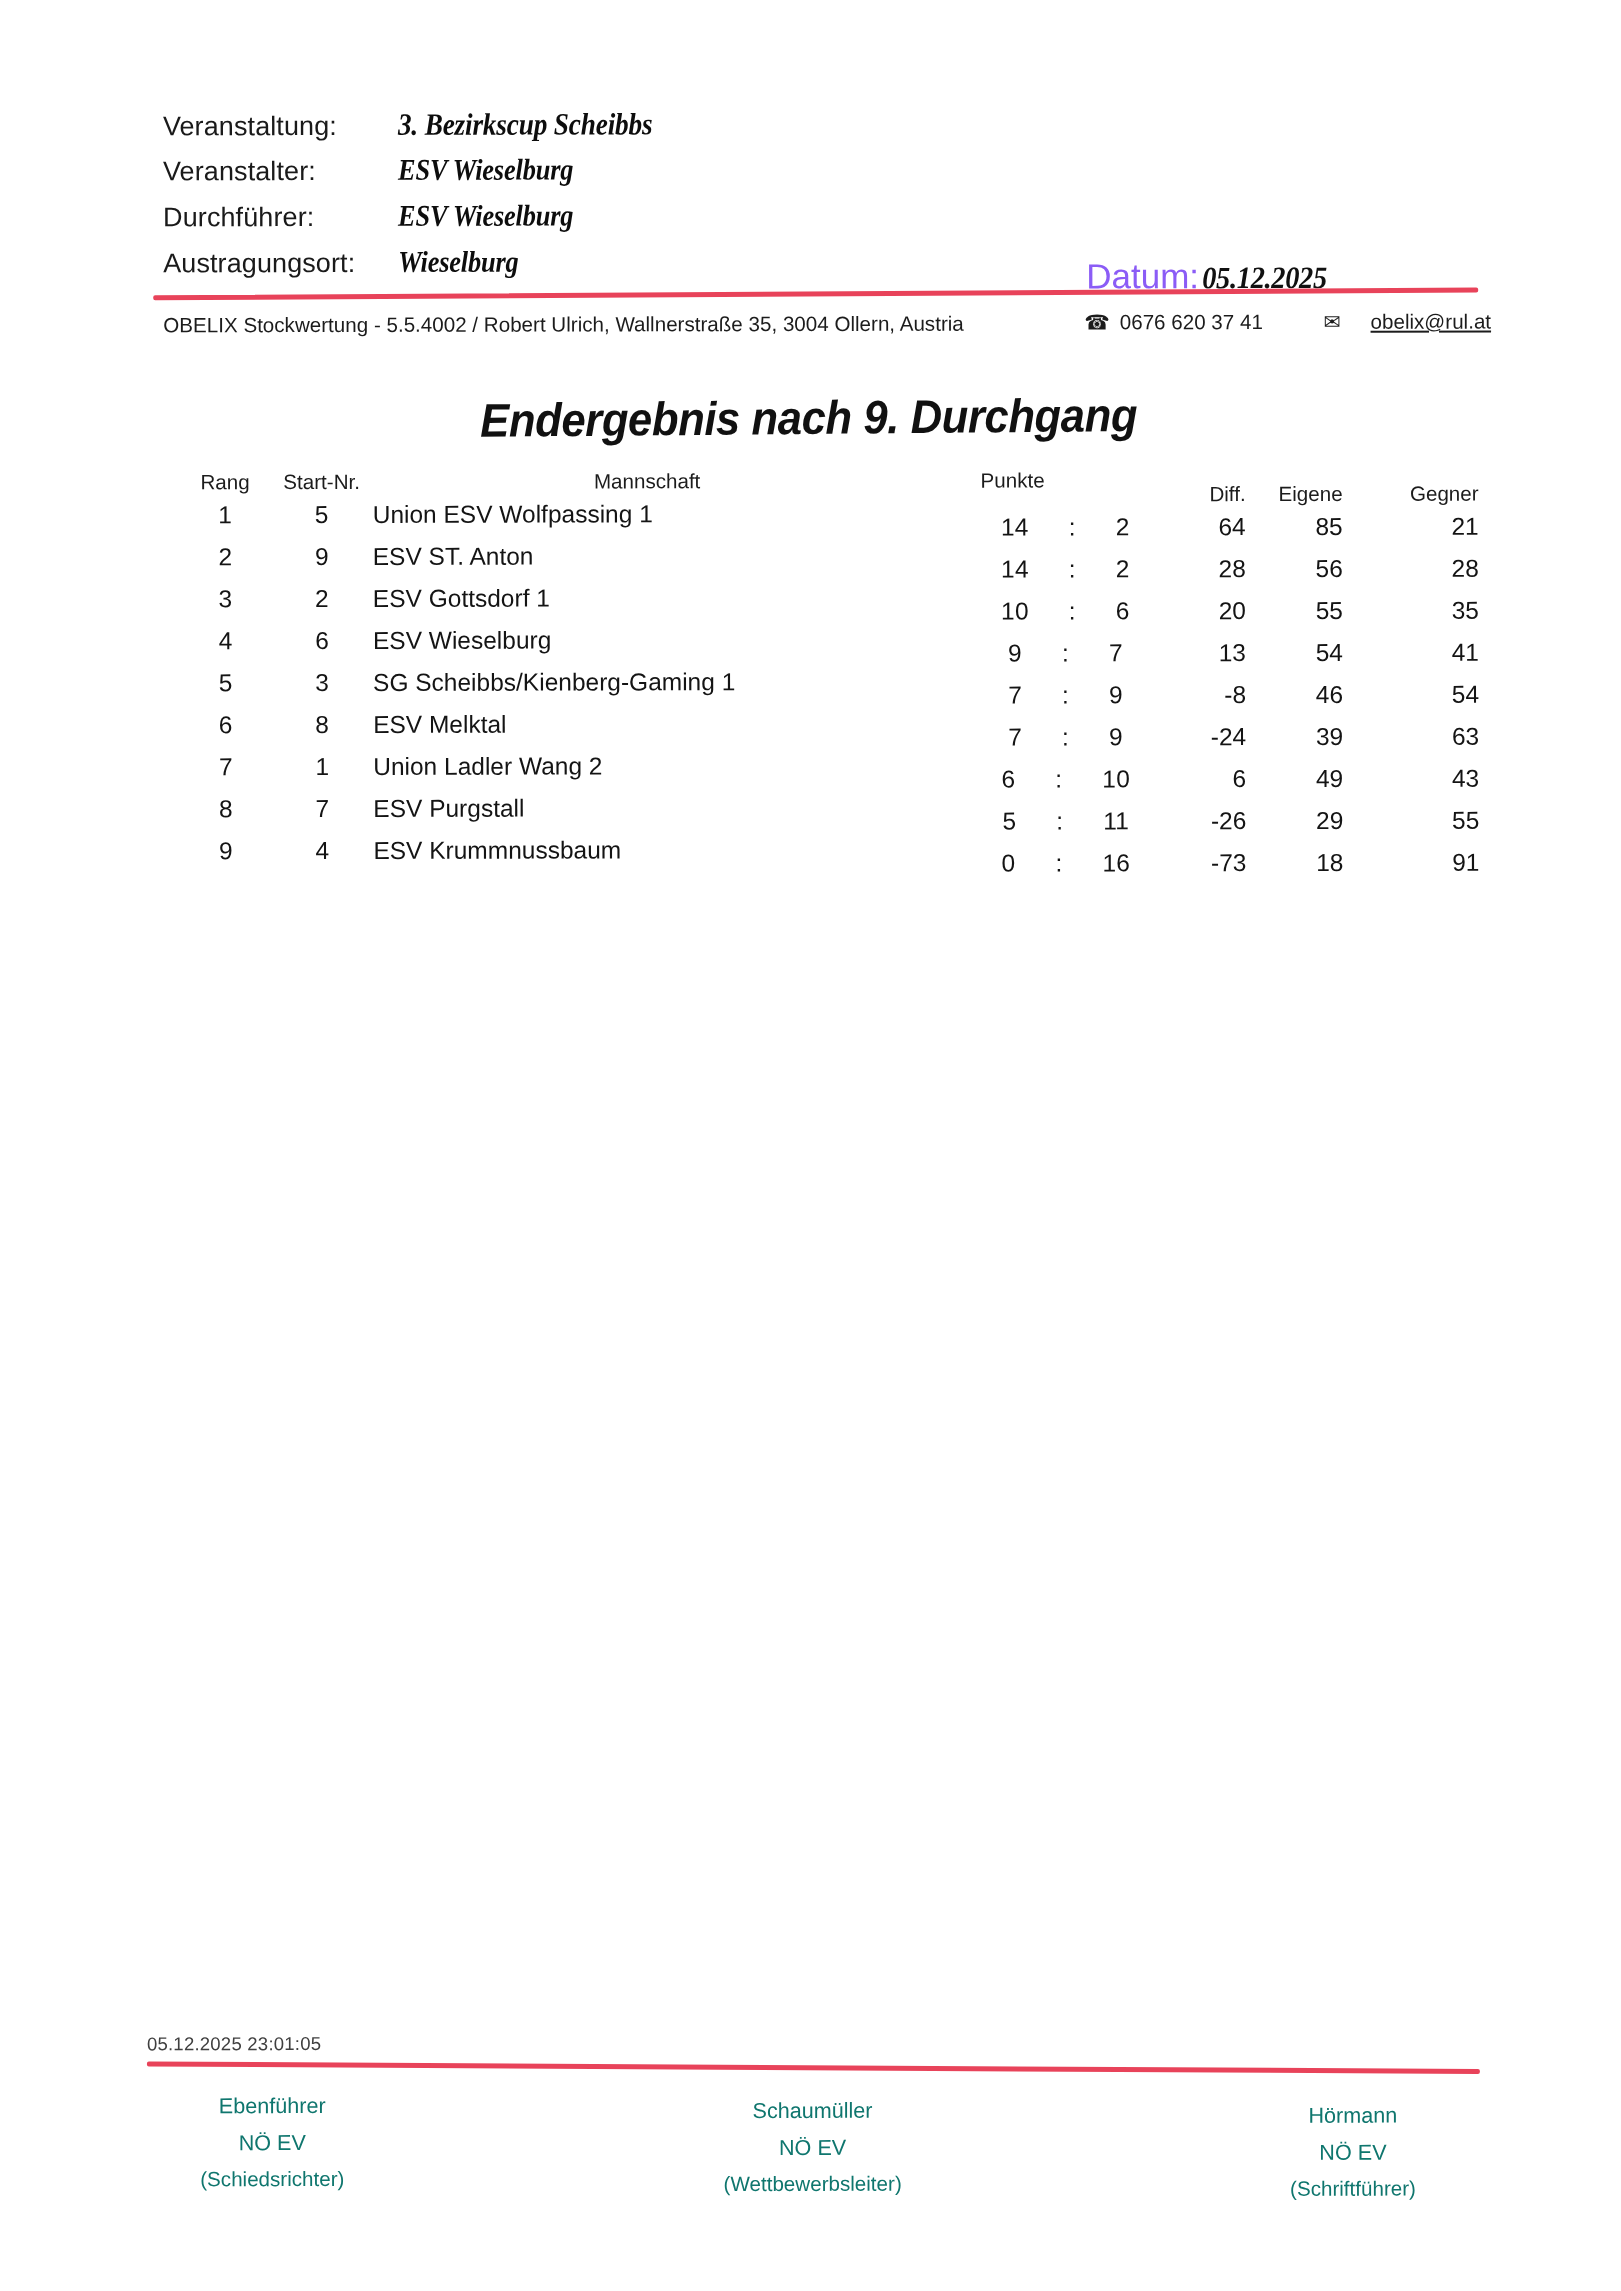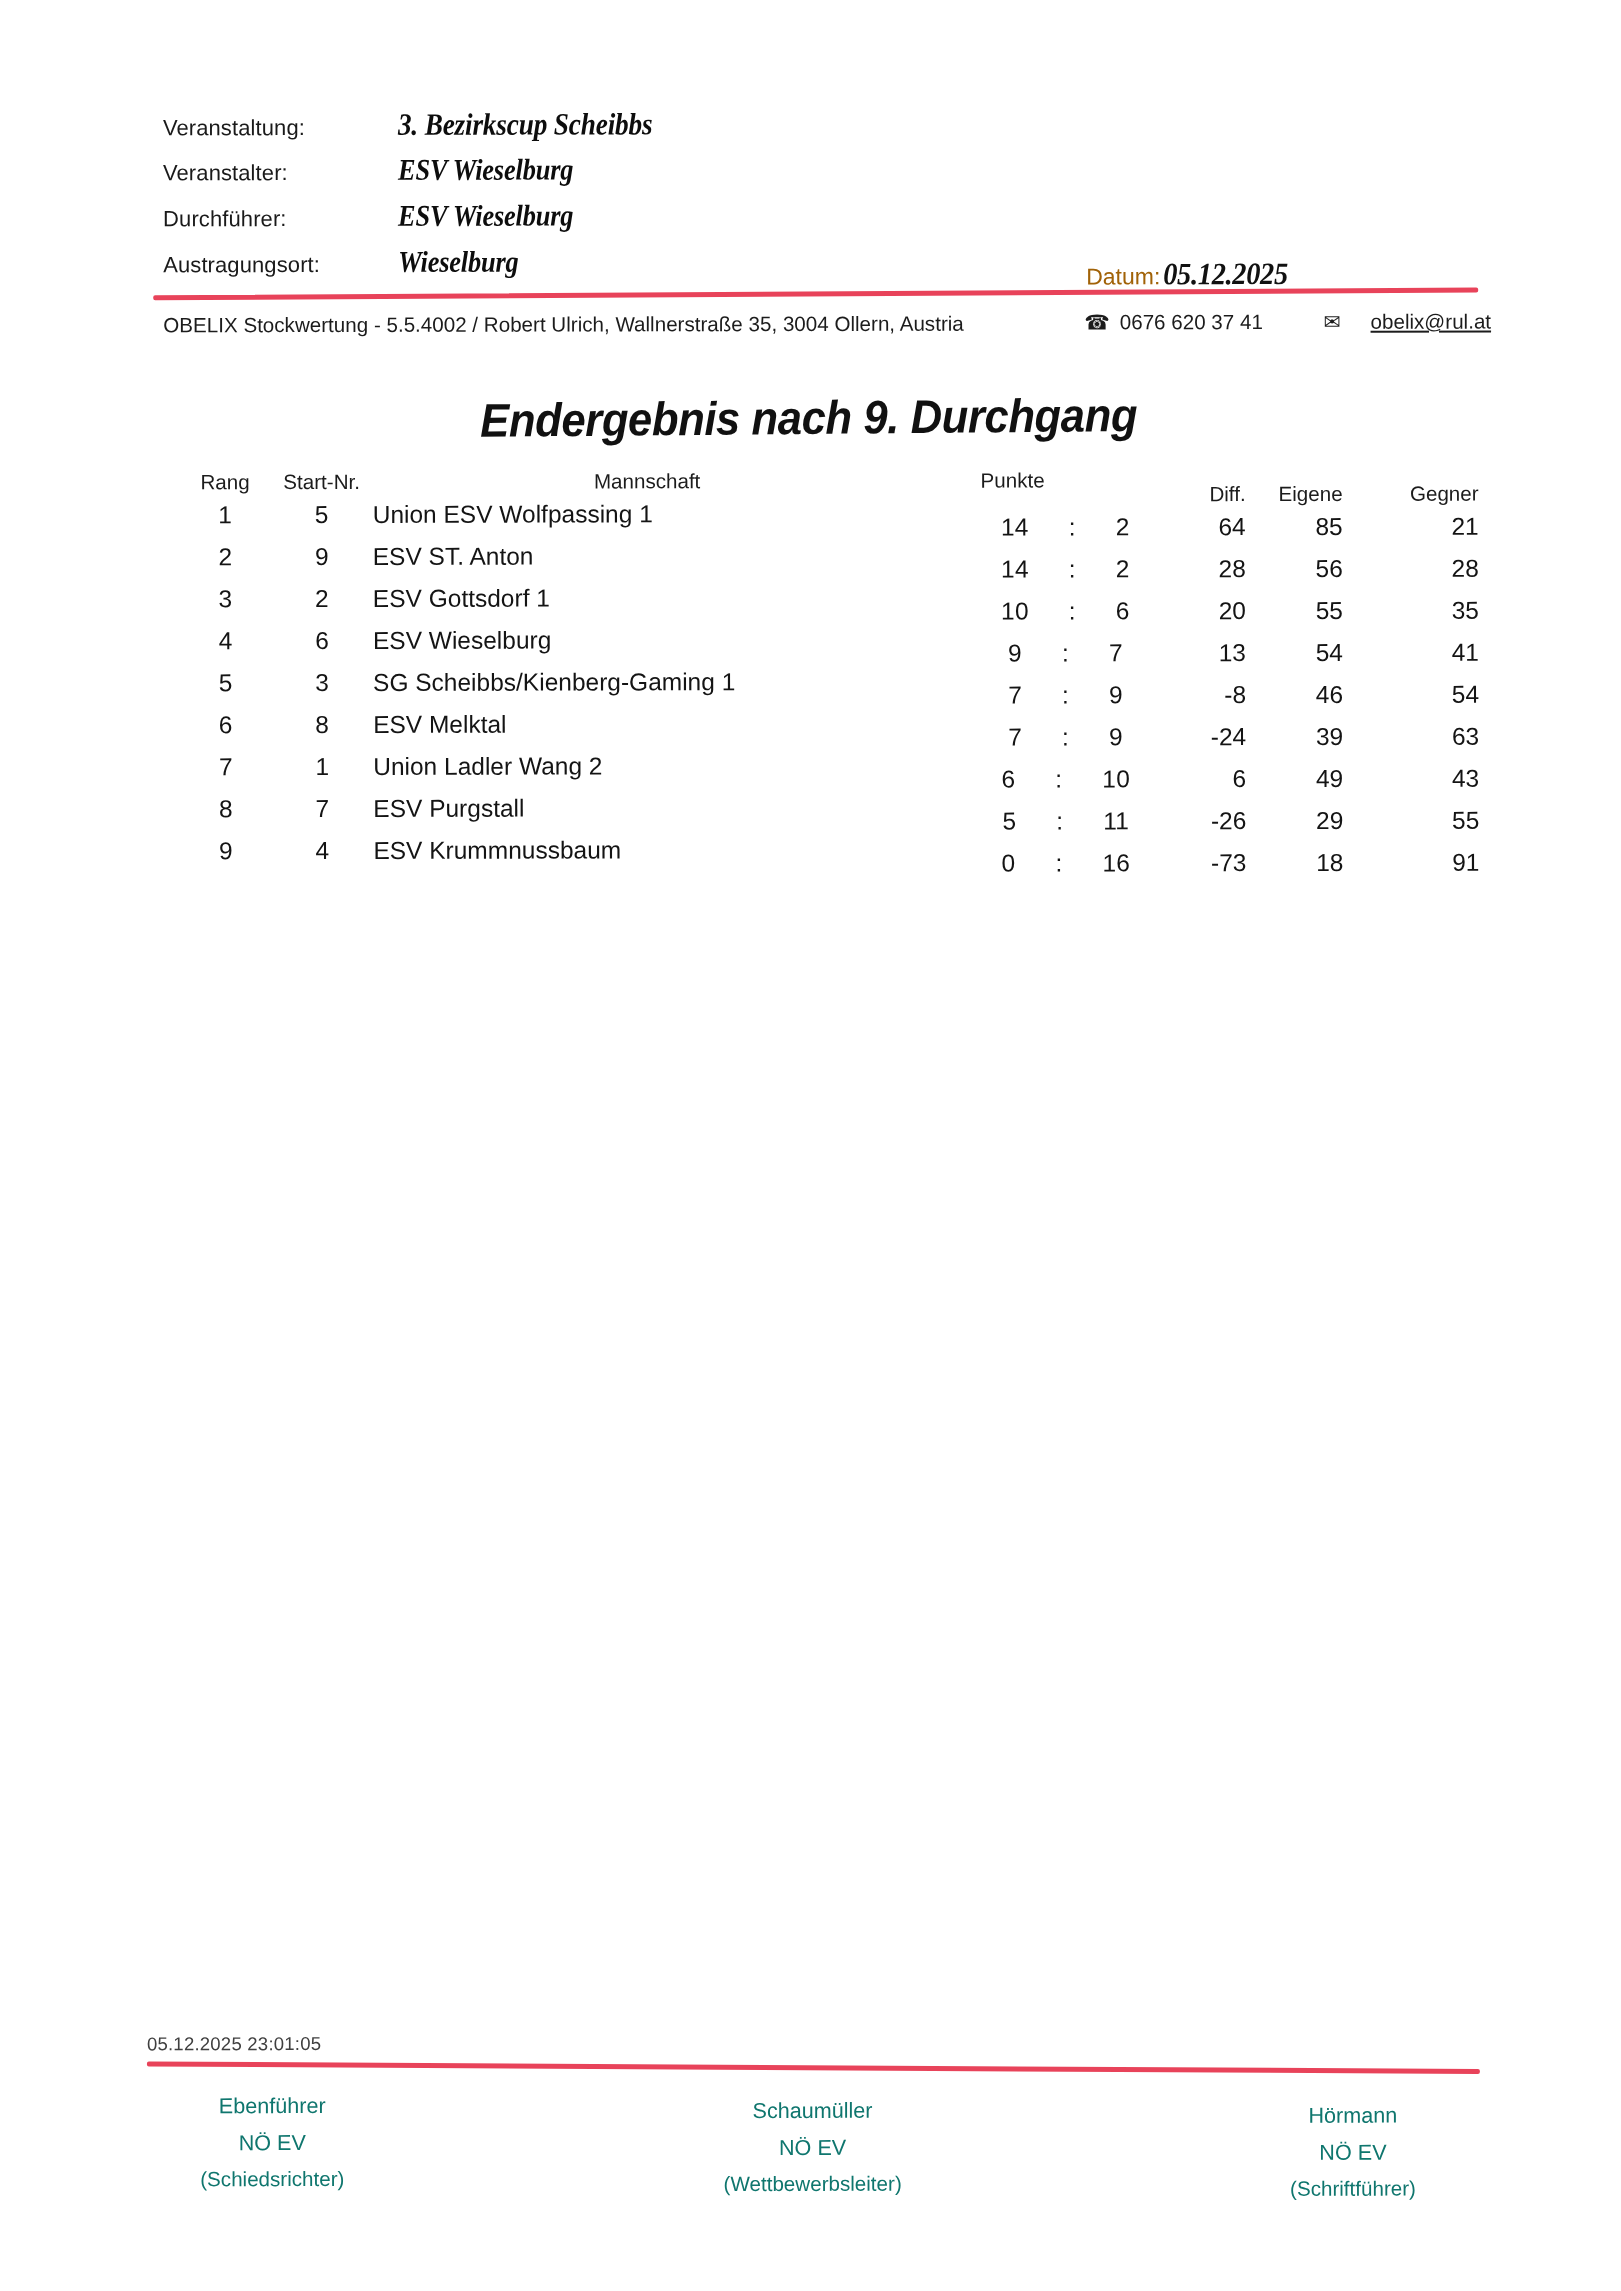--- a/index.html
+++ b/index.html
@@ -31,21 +31,21 @@
     top: 106px;
     width: 1313px;
   }
   .hdr-row {
     display: flex;
     align-items: baseline;
     height: 46px;
   }
   .hdr-label {
     width: 235px;
-    font-size: 22px;
+    font-size: 27px;
     letter-spacing: 0.1px;
     color: #1a1a1a;
   }
   .hdr-value {
     font-family: "Liberation Serif", serif;
     font-weight: bold;
     font-style: italic;
     font-size: 31px;
     letter-spacing: -0.2px;
     color: #0d0d0d;
@@ -57,22 +57,22 @@
 
   .datum {
     position: absolute;
     right: 0;
     top: 257px;
     display: flex;
     align-items: baseline;
     white-space: nowrap;
   }
   .datum-label {
-    font-size: 23px;
-    color: #a16207;
+    font-size: 35px;
+    color: #8b5cf6;
   }
   .datum-value {
     font-family: "Liberation Serif", serif;
     font-weight: bold;
     font-style: italic;
     font-size: 31px;
     letter-spacing: -0.4px;
     margin-left: 2.9px;
     transform: scaleX(.92);
     transform-origin: left center;

